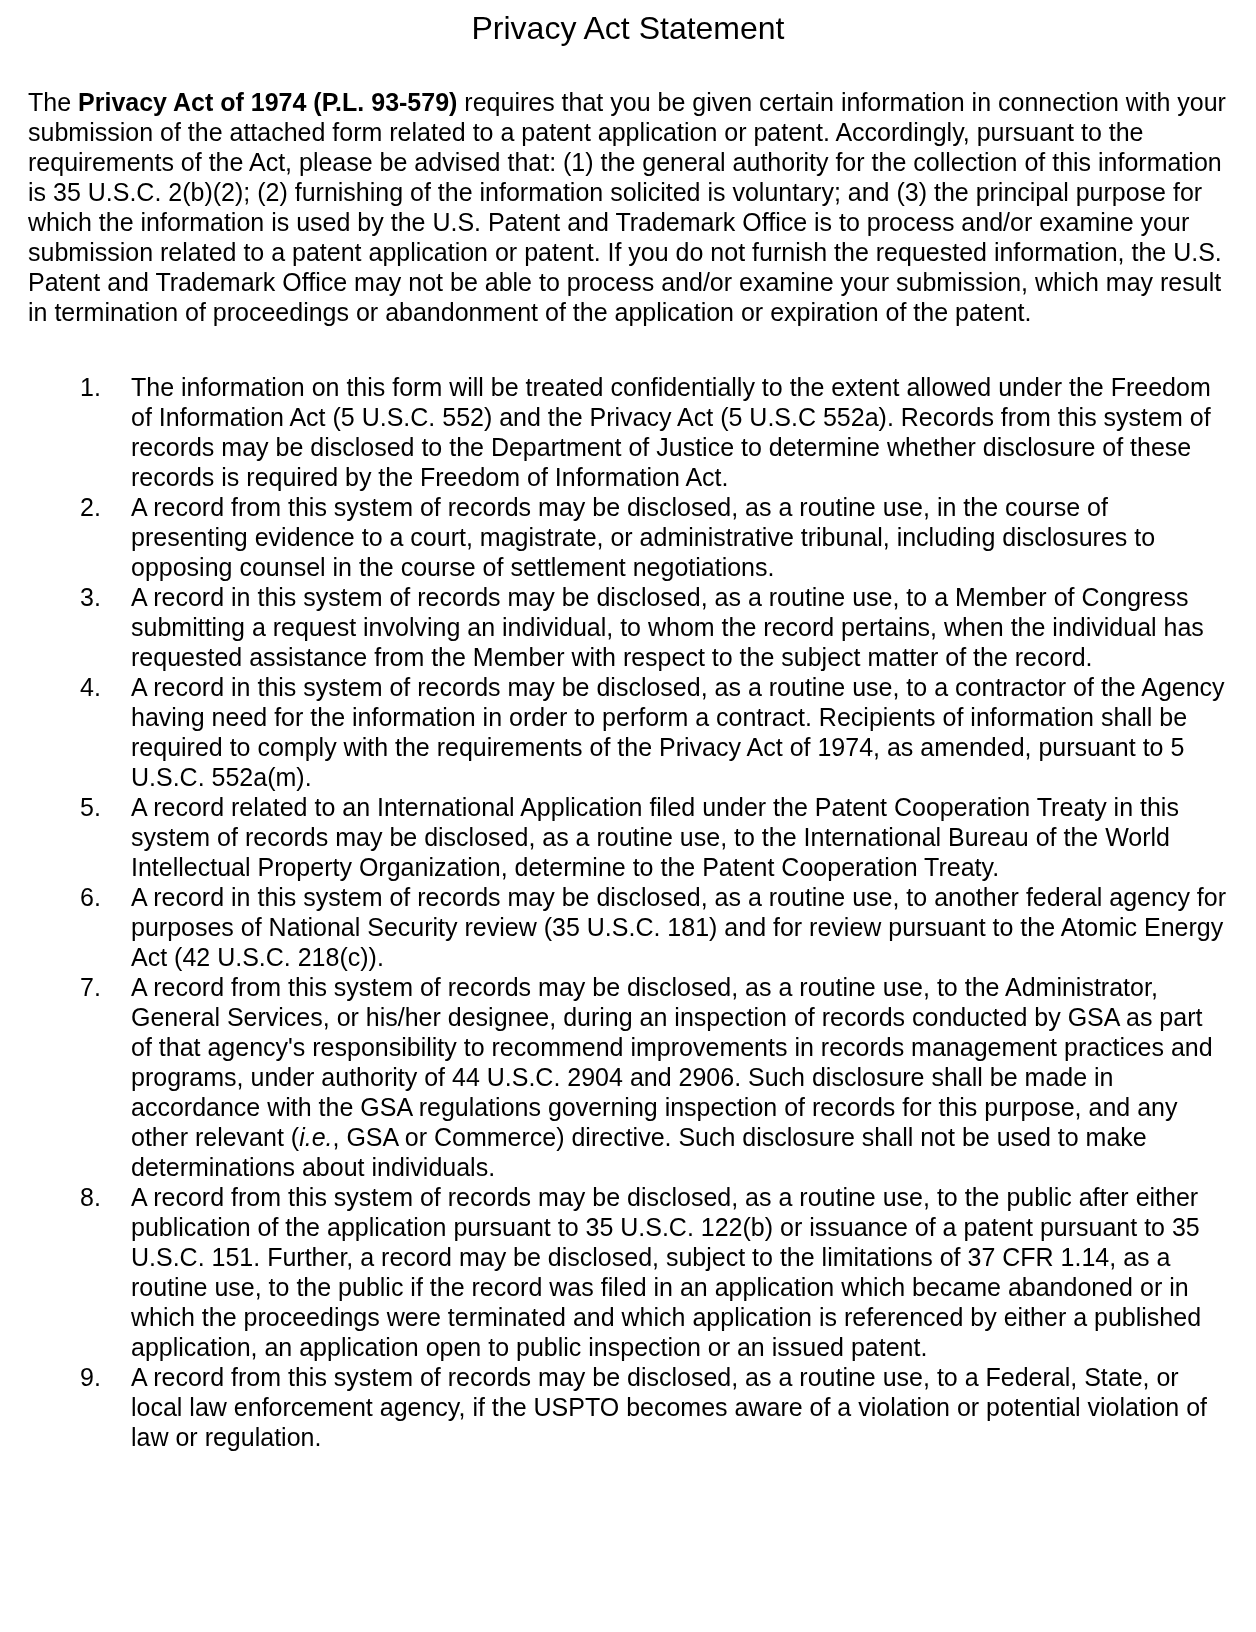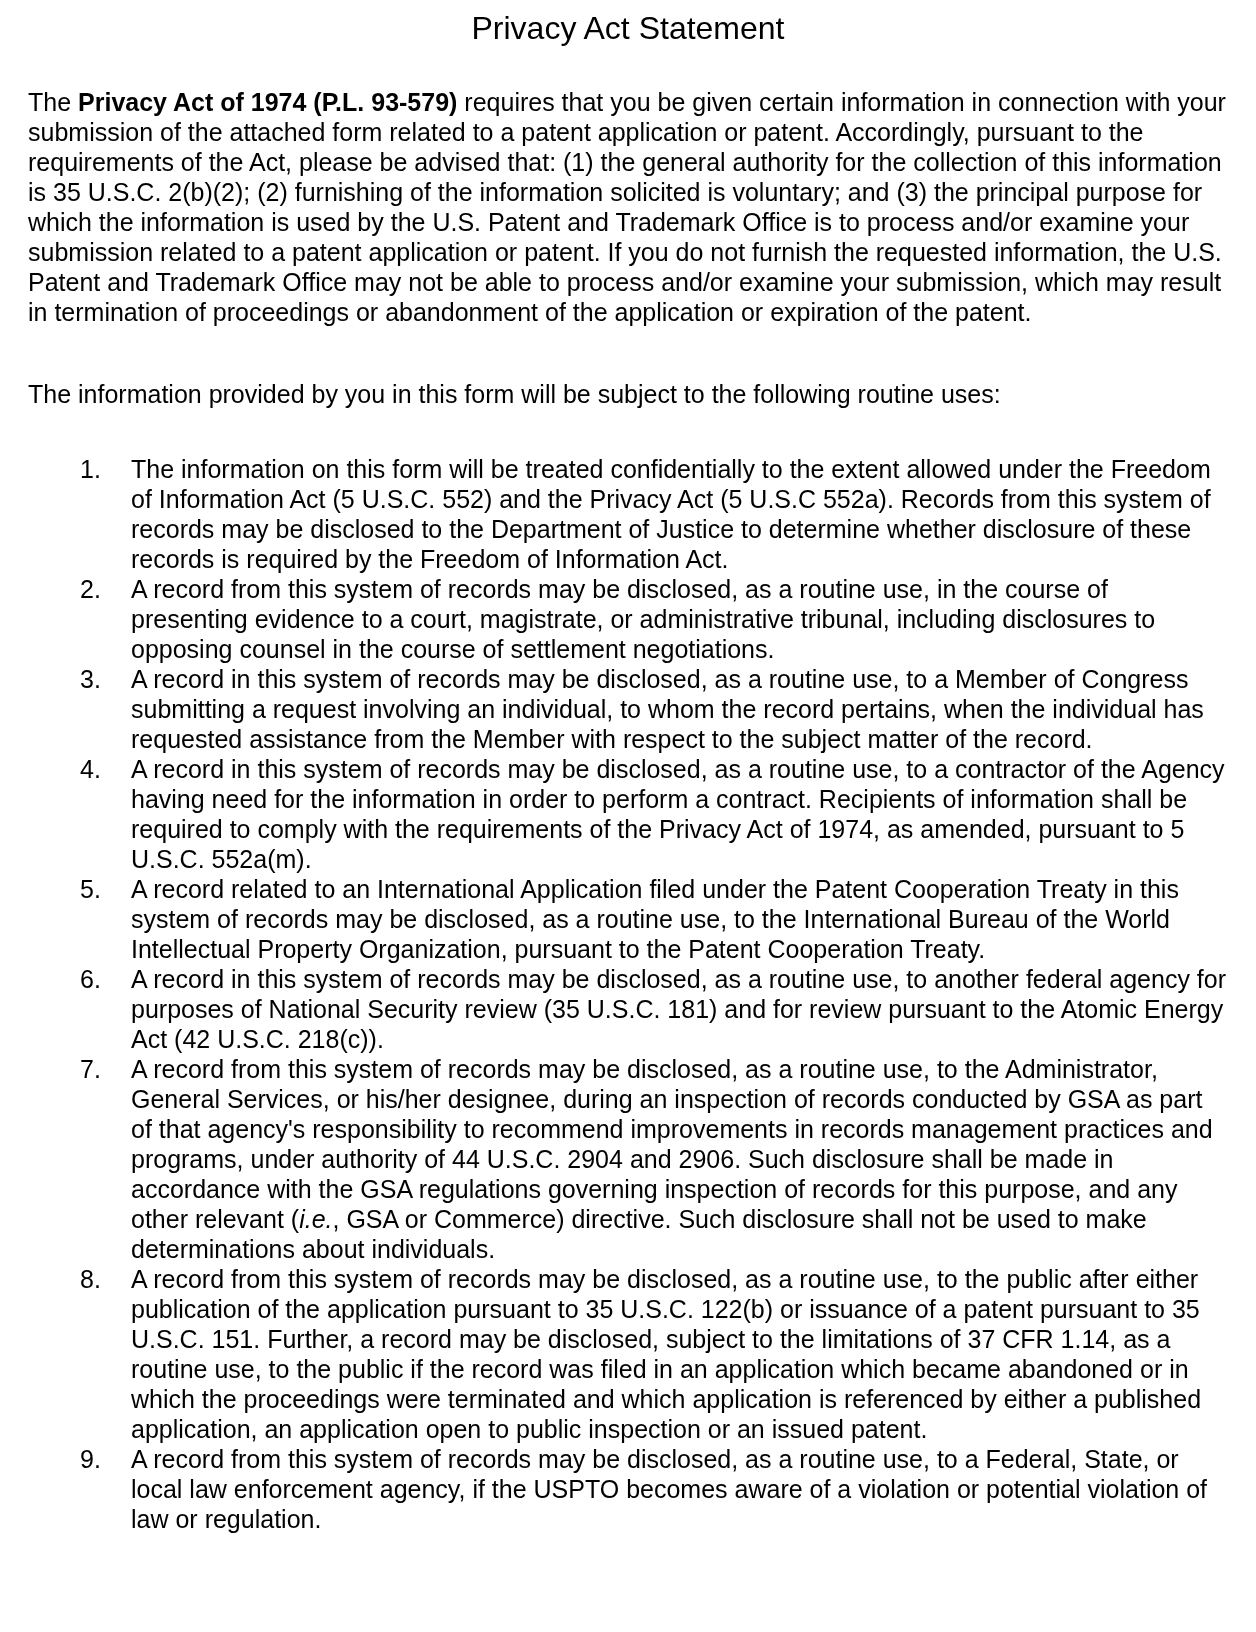--- a/index.html
+++ b/index.html
@@ -64,21 +64,20 @@
 <body>
 
 <div class="page">
 
   <div class="title">Privacy Act Statement</div>
 
   <div class="content">
 
     <p class="intro"><span>The </span><span class="bold">Privacy Act of 1974 (P.L. 93-579)</span><span> requires that you be given certain information in connection with your submission of the attached form related to a patent application or patent. Accordingly, pursuant to the requirements of the Act, please be advised that: (1) the general authority for the collection of this information is 35 U.S.C. 2(b)(2); (2) furnishing of the information solicited is voluntary; and (3) the principal purpose for which the information is used by the U.S. Patent and Trademark Office is to process and/or examine your submission related to a patent application or patent. If you do not furnish the requested information, the U.S. Patent and Trademark Office may not be able to process and/or examine your submission, which may result in termination of proceedings or abandonment of the application or expiration of the patent.</span></p>
 
-    <p class="lead">The information provided by you in this form will be subject to the following routine uses:</p>
 
     <div class="uses-list">
 
       <div class="li">
         <span class="num">1.</span>
         <span class="li-text">The information on this form will be treated confidentially to the extent allowed under the Freedom of Information Act (5 U.S.C. 552) and the Privacy Act (5 U.S.C 552a). Records from this system of records may be disclosed to the Department of Justice to determine whether disclosure of these records is required by the Freedom of Information Act.</span>
       </div>
 
       <div class="li">
         <span class="num">2.</span>
@@ -90,21 +89,21 @@
         <span class="li-text">A record in this system of records may be disclosed, as a routine use, to a Member of Congress submitting a request involving an individual, to whom the record pertains, when the individual has requested assistance from the Member with respect to the subject matter of the record.</span>
       </div>
 
       <div class="li">
         <span class="num">4.</span>
         <span class="li-text">A record in this system of records may be disclosed, as a routine use, to a contractor of the Agency having need for the information in order to perform a contract. Recipients of information shall be required to comply with the requirements of the Privacy Act of 1974, as amended, pursuant to 5 U.S.C. 552a(m).</span>
       </div>
 
       <div class="li">
         <span class="num">5.</span>
-        <span class="li-text">A record related to an International Application filed under the Patent Cooperation Treaty in this system of records may be disclosed, as a routine use, to the International Bureau of the World Intellectual Property Organization, pursuant to the Patent Cooperation Treaty.</span>
+        <span class="li-text">A record related to an International Application filed under the Patent Cooperation Treaty in this system of records may be disclosed, as a routine use, to the International Bureau of the World Intellectual Property Organization, determine to the Patent Cooperation Treaty.</span>
       </div>
 
       <div class="li">
         <span class="num">6.</span>
         <span class="li-text">A record in this system of records may be disclosed, as a routine use, to another federal agency for purposes of National Security review (35 U.S.C. 181) and for review pursuant to the Atomic Energy Act (42 U.S.C. 218(c)).</span>
       </div>
 
       <div class="li">
         <span class="num">7.</span>
         <span class="li-text"><span>A record from this system of records may be disclosed, as a routine use, to the Administrator, General Services, or his/her designee, during an inspection of records conducted by GSA as part of that agency's responsibility to recommend improvements in records management practices and programs, under authority of 44 U.S.C. 2904 and 2906. Such disclosure shall be made in accordance with the GSA regulations governing inspection of records for this purpose, and any other relevant (</span><em>i.e.</em><span>, GSA or Commerce) directive. Such disclosure shall not be used to make determinations about individuals.</span></span>

